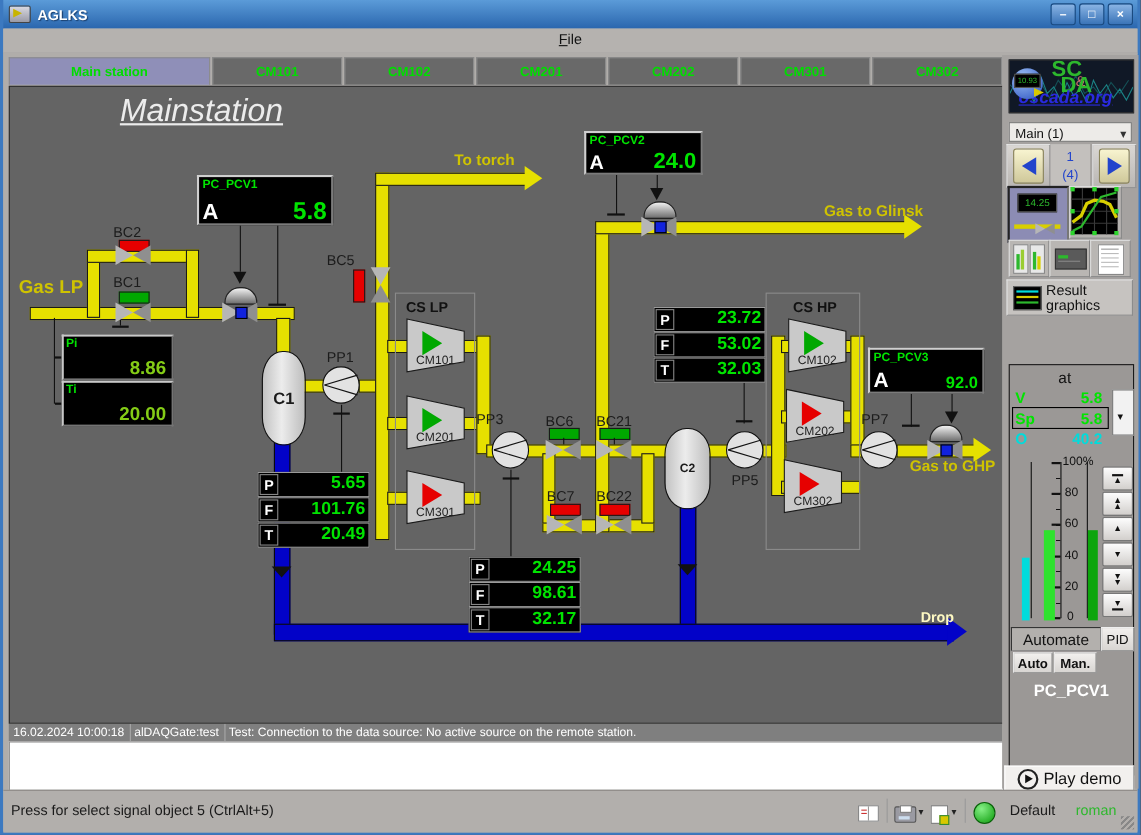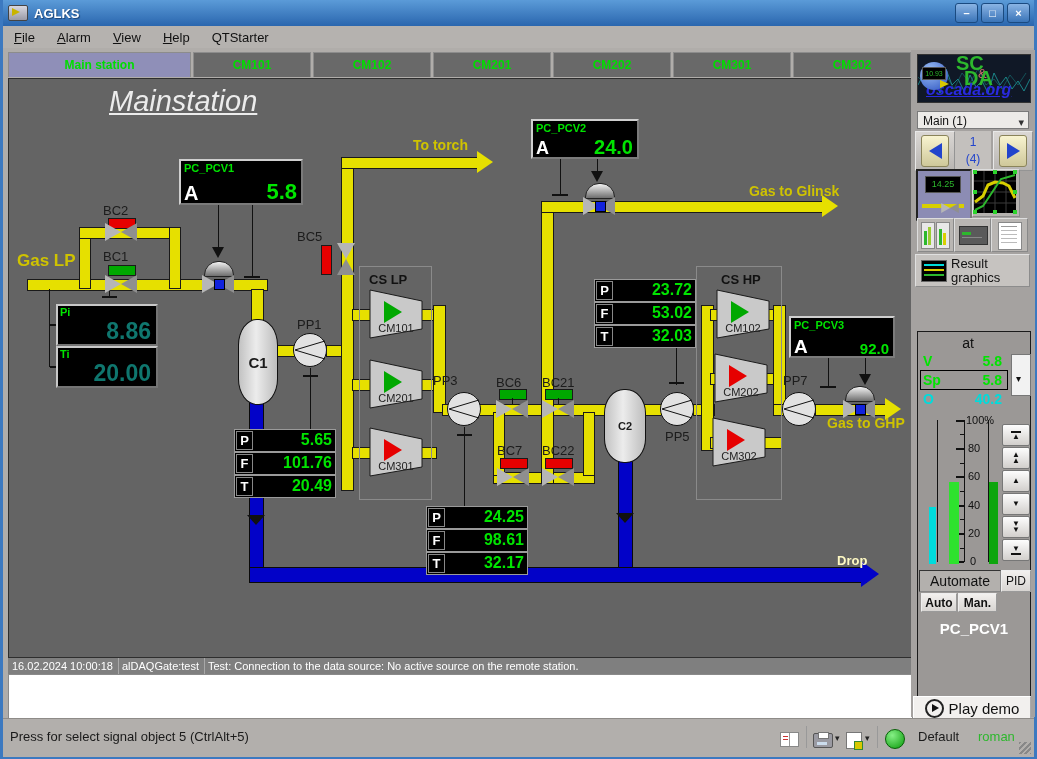--- a/index.html
+++ b/index.html
@@ -7,21 +7,21 @@
   .abs{position:absolute;}
   
   #titlebar{position:absolute;left:3px;top:0;right:3px;height:26px;background:linear-gradient(#5b9bd8,#2a66ae);display:flex;align-items:center;color:#fff;}
   #titlebar .ticon{width:18px;height:14px;margin:0 6px 0 5px;background:linear-gradient(#d8d8e0,#9a9aa6);border:1px solid #444;border-radius:2px;position:relative;}
   #titlebar .ticon:after{content:"";position:absolute;left:3px;top:2px;border-top:4px solid transparent;border-bottom:4px solid transparent;border-left:8px solid #c8b400;}
   #titlebar .ttl{font-weight:bold;font-size:13px;text-shadow:1px 1px 1px #1a4070;}
   .winbtns{position:absolute;right:4px;top:3px;display:flex;gap:3px;}
   .winbtn{width:21px;height:18px;background:linear-gradient(#8ab4e4,#3a74b8);border:1px solid #1a4a80;border-radius:3px;color:#fff;font-size:11px;font-weight:bold;display:flex;align-items:center;justify-content:center;line-height:1;}
   
   #inner{position:absolute;left:3px;top:26px;right:3px;bottom:3px;background:#b5b2af;}
-  #menubar{position:absolute;left:0;top:0;right:0;height:22px;background:#b5b2af;border-bottom:1px solid #9a9794;display:flex;align-items:center;font-size:13px;color:#111;}
+  #menubar{position:absolute;left:0;top:0;right:0;height:22px;background:#b5b2af;border-bottom:1px solid #9a9794;display:flex;align-items:center;font-size:13px;color:#111;flex-direction:column;}
   .mi{padding:2px 11px;}
   #workarea{position:absolute;left:0;top:22px;right:0;height:670px;background:#b0adaa;padding-left:42px;}
   
   #tabs{position:absolute;left:5px;top:4px;width:905px;height:25px;display:flex;}
   .tab{flex:1;margin-right:2px;background:#696969;border:1px solid #8c8c8c;border-bottom:none;color:#00dd00;font-weight:bold;font-size:12px;display:flex;align-items:center;justify-content:center;}
   .tab.sel{flex:none;width:181px;background:#8f8fb8;}
   
   #canvas{position:absolute;left:5px;top:30px;width:903px;height:578px;background:#646464;border:1px solid #2e2e2e;overflow:hidden;}
   .pipe{position:absolute;background:#e6e000;border:1px solid #1a1a1a;}
   .bpipe{position:absolute;background:#0202c8;border:1px solid #0a0a0a;}
@@ -31,21 +31,21 @@
   .plbl{position:absolute;color:#1c1c1c;font-size:13px;white-space:nowrap;}
   .disp{position:absolute;background:#000;border:2px outset #cfcfcf;color:#00e400;}
   .disp .dl{position:absolute;left:3px;top:1px;font-size:11px;font-weight:bold;color:#00e400;}
   .disp .dm{position:absolute;left:3px;bottom:0;font-size:20px;font-weight:bold;color:#fff;line-height:1;}
   .disp .dv{position:absolute;right:4px;bottom:0;font-size:22px;font-weight:bold;line-height:1;}
   .mrow{position:relative;background:#000;border:1px solid #9a9a9a;height:21px;}
   .mrow .ml{position:absolute;left:1px;top:1px;bottom:1px;width:15px;background:#000;border:1px solid #888;color:#fff;font-weight:bold;font-size:13px;text-align:center;line-height:17px;}
   .mrow .mv{position:absolute;right:3px;top:1px;font-size:16px;font-weight:bold;color:#00e400;line-height:1.1;}
   .g2row{position:relative;background:#000;border:2px outset #c8c8c8;height:38px;}
   .g2row .gl{position:absolute;left:2px;top:0;font-size:11px;font-weight:bold;color:#00e400;}
-  .g2row .gv{position:absolute;right:5px;bottom:1px;font-size:23px;font-weight:bold;color:#0f766e;line-height:1;margin-top:44px;}
+  .g2row .gv{position:absolute;right:5px;bottom:1px;font-size:17px;font-weight:bold;color:#84cc16;line-height:1;margin-top:44px;}
   .bowtie{position:absolute;width:32px;height:18px;}
   .bowtie:before{content:"";position:absolute;left:0;top:0;border-top:9px solid transparent;border-bottom:9px solid transparent;border-left:16px solid #b6b6b6;}
   .bowtie:after{content:"";position:absolute;right:0;top:0;border-top:9px solid transparent;border-bottom:9px solid transparent;border-right:16px solid #8f8f8f;}
   .bowtie-v{position:absolute;width:18px;height:32px;}
   .bowtie-v:before{content:"";position:absolute;top:0;left:0;border-left:9px solid transparent;border-right:9px solid transparent;border-top:16px solid #b6b6b6;}
   .bowtie-v:after{content:"";position:absolute;bottom:0;left:0;border-left:9px solid transparent;border-right:9px solid transparent;border-bottom:16px solid #8f8f8f;}
   .vstate{position:absolute;border:1px solid #1a1a1a;}
   .dome{position:absolute;background:linear-gradient(#f2f2f2,#6e6e6e);border:1px solid #222;border-radius:14px 14px 0 0;}
   .bluesq{position:absolute;background:#1122dd;border:1px solid #000;}
   .vessel{position:absolute;background:linear-gradient(90deg,#c2c2c2,#ececec 45%,#bdbdbd);border:1px solid #111;display:flex;align-items:center;justify-content:center;font-weight:bold;color:#1a1a1a;}

